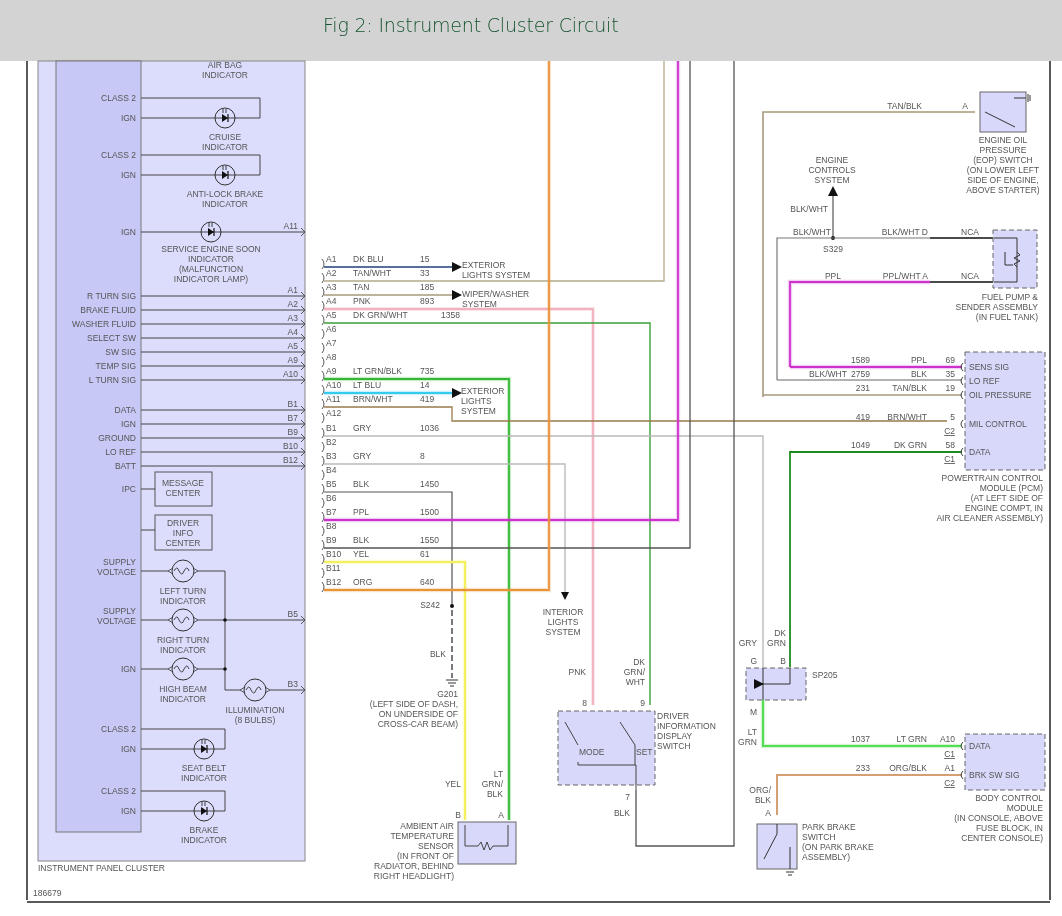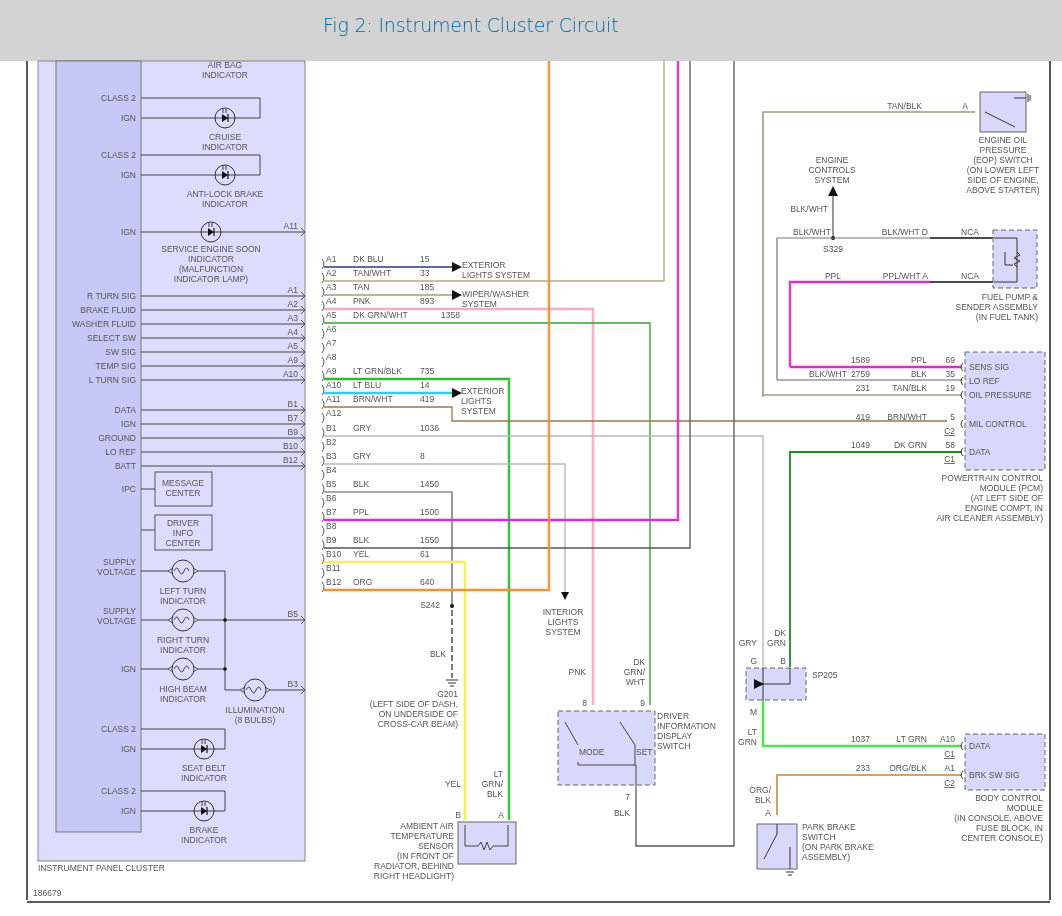--- a/index.html
+++ b/index.html
@@ -1,18 +1,18 @@
 <!DOCTYPE html>
 <html><head>
 <meta charset="utf-8">
 <style>
   html,body{margin:0;padding:0;background:#ffffff;}
   body{width:1062px;height:916px;position:relative;overflow:hidden;font-family:"Liberation Sans",sans-serif;}
   .titlebar{position:absolute;left:0;top:0;width:1062px;height:61px;background:#d3d3d3;}
-  .titlebar .title{position:absolute;left:323px;top:14px;font-size:19px;color:#0369a1;font-family:"DejaVu Sans",sans-serif;font-weight:300;letter-spacing:-0.2px;}
+  .titlebar .title{position:absolute;left:323px;top:14px;font-size:19px;color:#14532d;font-family:"DejaVu Sans",sans-serif;font-weight:300;letter-spacing:-0.2px;}
   svg{position:absolute;left:0;top:0;}
   svg text{font-family:"Liberation Sans",sans-serif;font-size:8.5px;fill:#555;}
 </style>
 </head>
 <body>
 
 <div class="titlebar">
   <span class="title">Fig 2: Instrument Cluster Circuit</span>
 </div>
 

